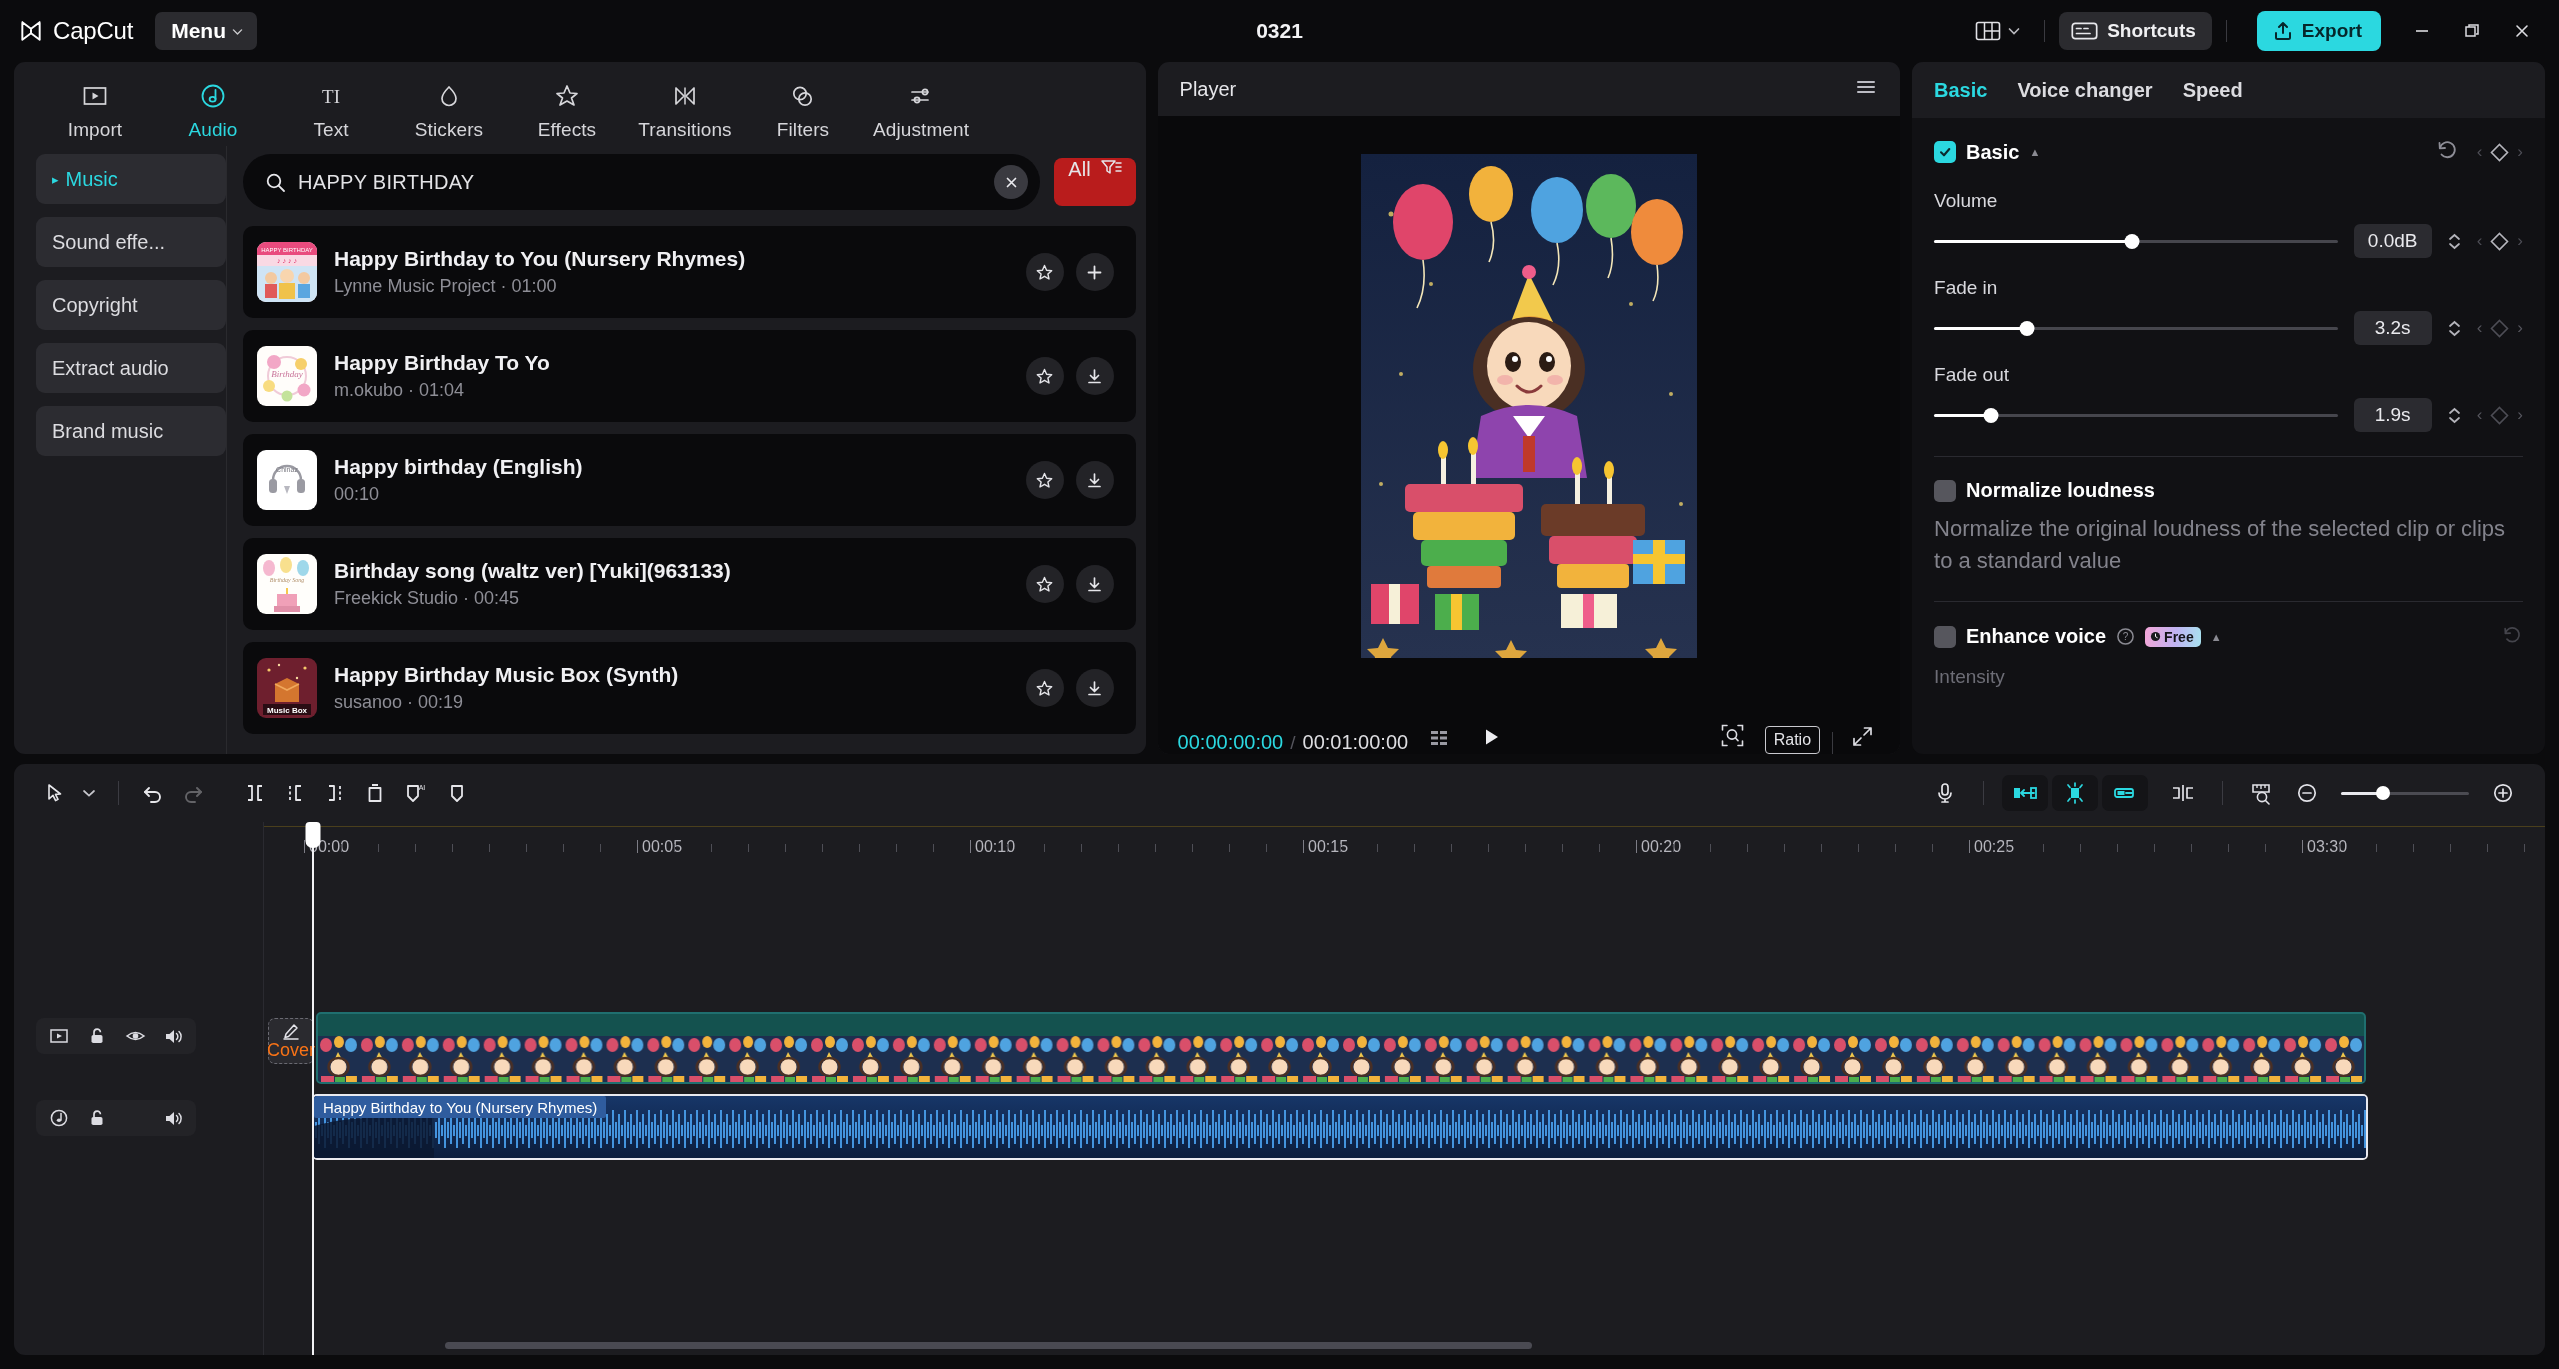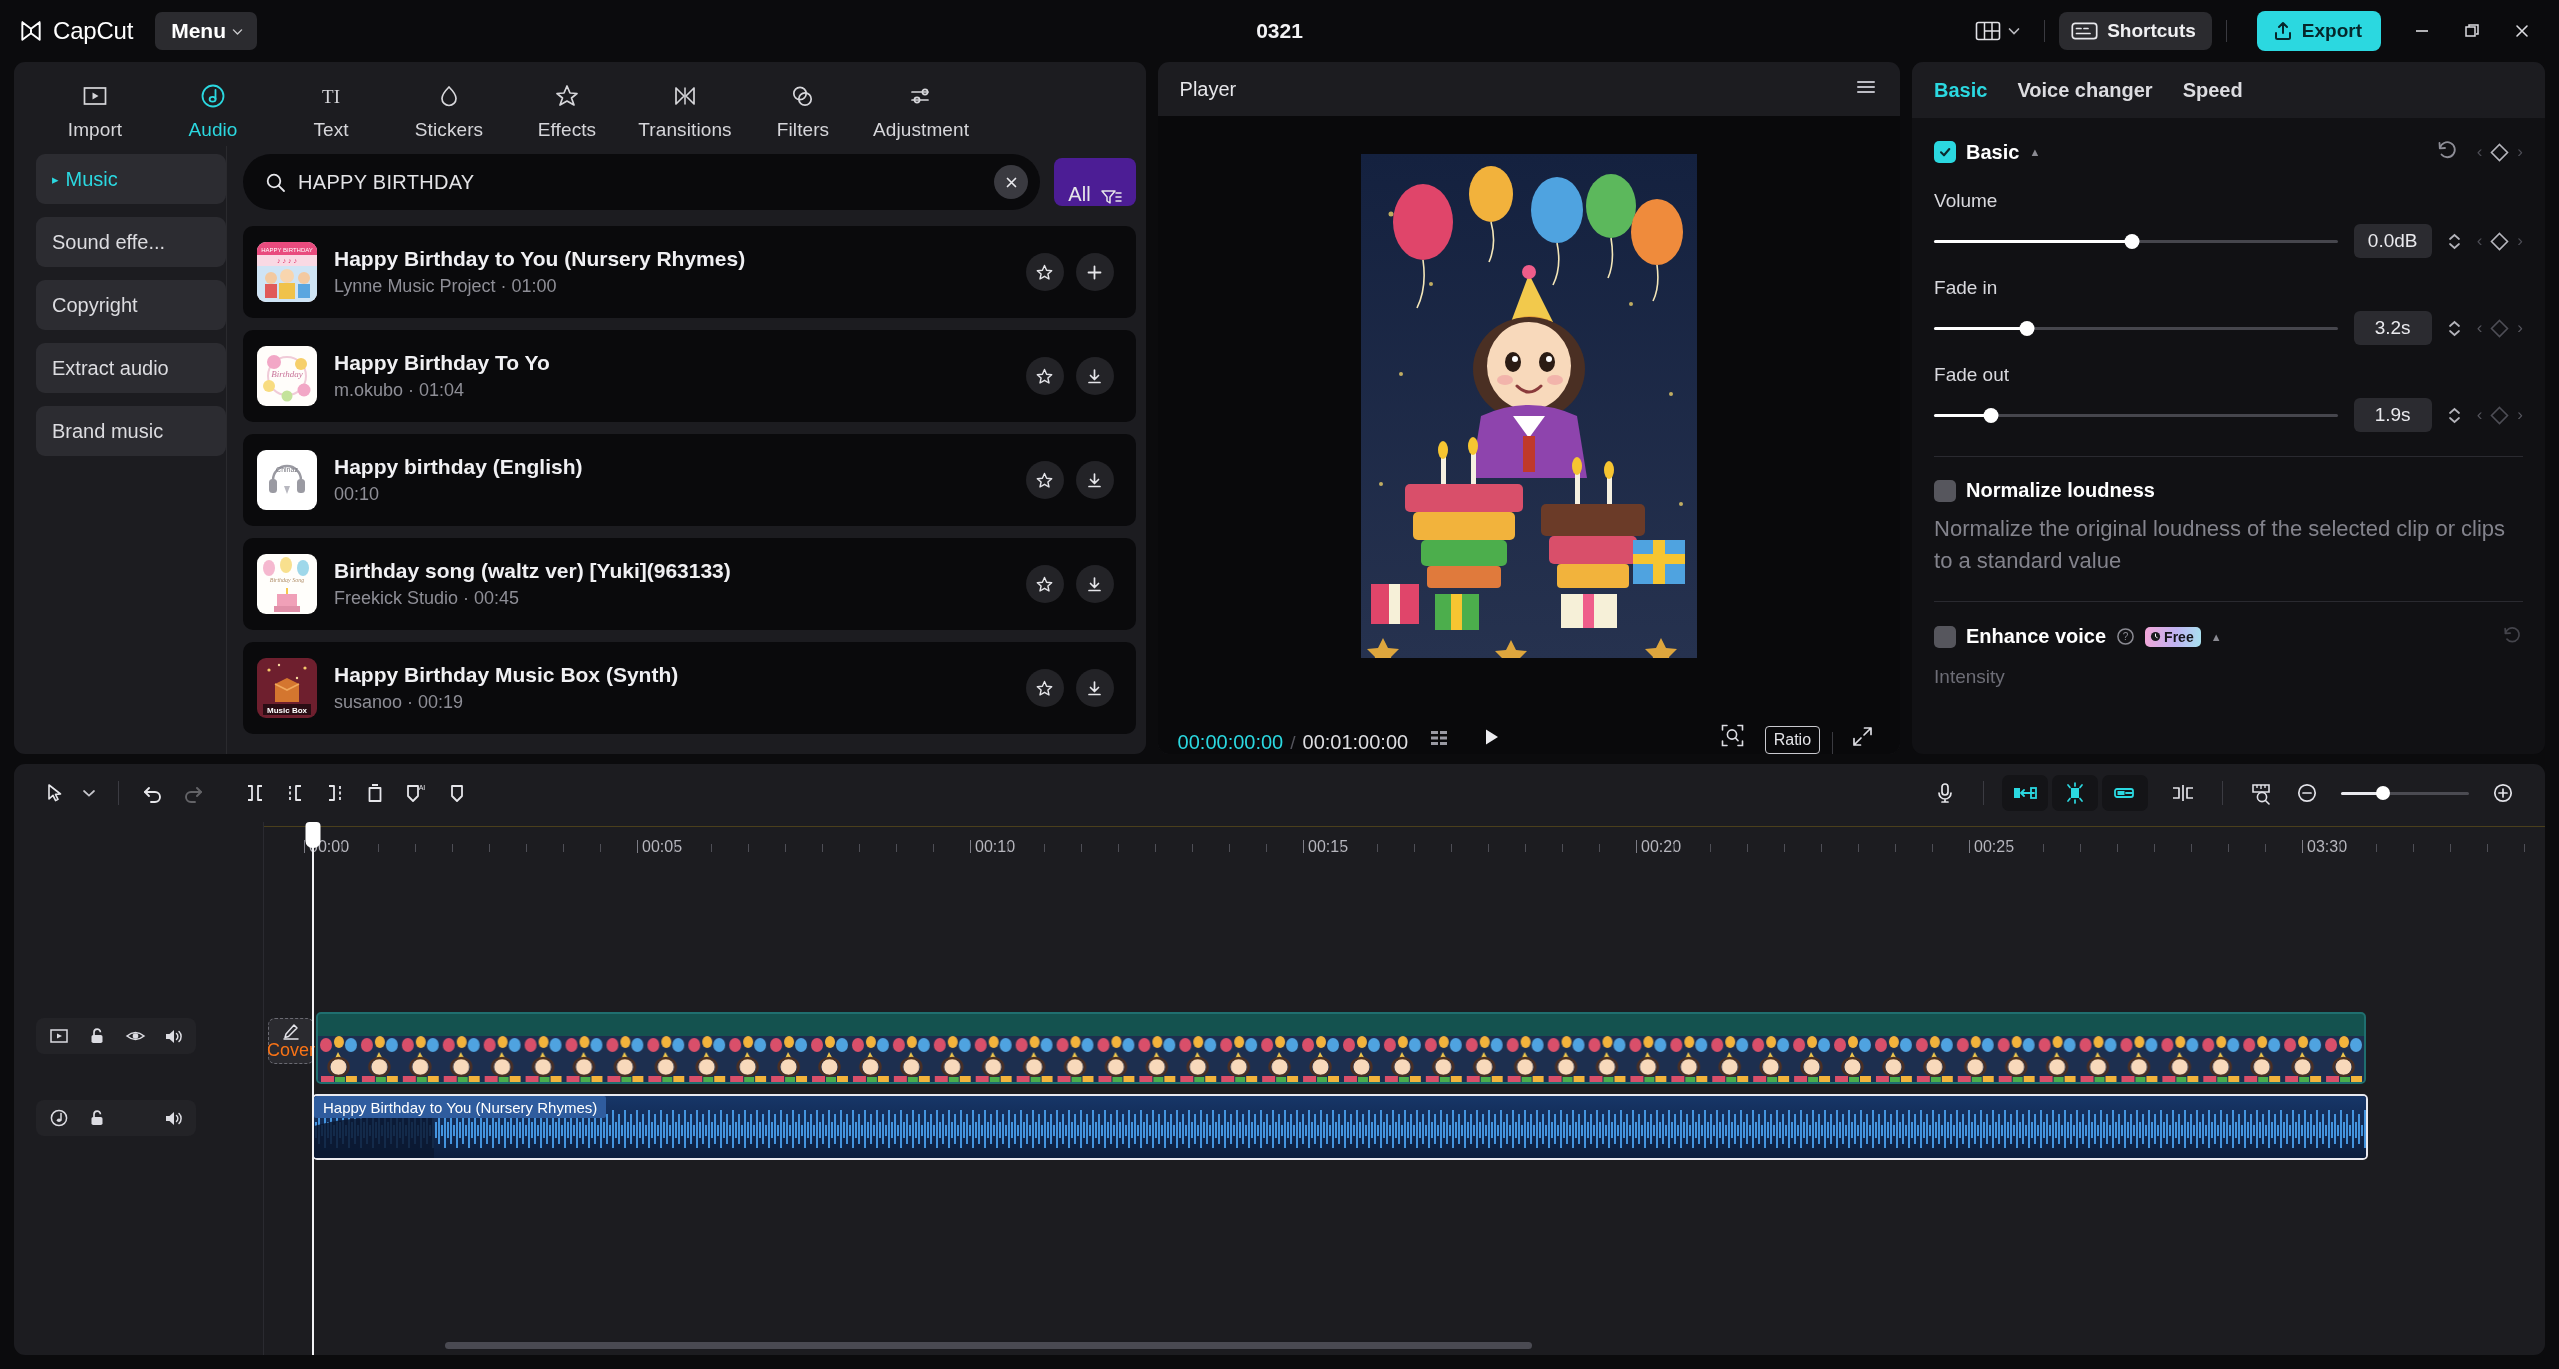--- a/index.html
+++ b/index.html
@@ -75,21 +75,21 @@
   .searchbox {
     flex: 1; height: 56px; background: #0a0a0c; border-radius: 28px;
     display: flex; align-items: center; padding: 0 12px 0 22px; gap: 12px;
   }
   .search-val { flex: 1; font-size: 20px; color: #e3e3e6; letter-spacing: .3px; }
   .clear-btn {
     width: 34px; height: 34px; border-radius: 50%; background: #3a3a40;
     display: flex; align-items: center; justify-content: center; cursor: pointer; font-size: 19px; color: #e6e6e9;
   }
   .filter-btn {
-    height: 48px; background: #4c1d95; border-radius: 8px; display: flex; align-items: flex-end;
+    height: 48px; background: #b91c1c; border-radius: 8px; display: flex; align-items: flex-start;
     gap: 9px; padding: 0 14px; cursor: pointer; font-size: 20px; color: #e6e6e9;
   }
   .music-list { flex: 1; overflow: hidden; display: flex; flex-direction: column; gap: 12px; }
   .music-row {
     height: 92px; background: #0a0a0c; border-radius: 10px; display: flex; align-items: center;
     padding: 0 22px 0 14px; gap: 17px; cursor: pointer; flex: 0 0 auto;
   }
   .thumb { width: 60px; height: 60px; border-radius: 9px; overflow: hidden; flex: 0 0 auto; position: relative; }
   .m-text { flex: 1; min-width: 0; display: flex; flex-direction: column; gap: 5px; }
   .m-title { font-size: 21px; font-weight: 700; color: #f0f0f3; white-space: nowrap; overflow: hidden; text-overflow: ellipsis; }

